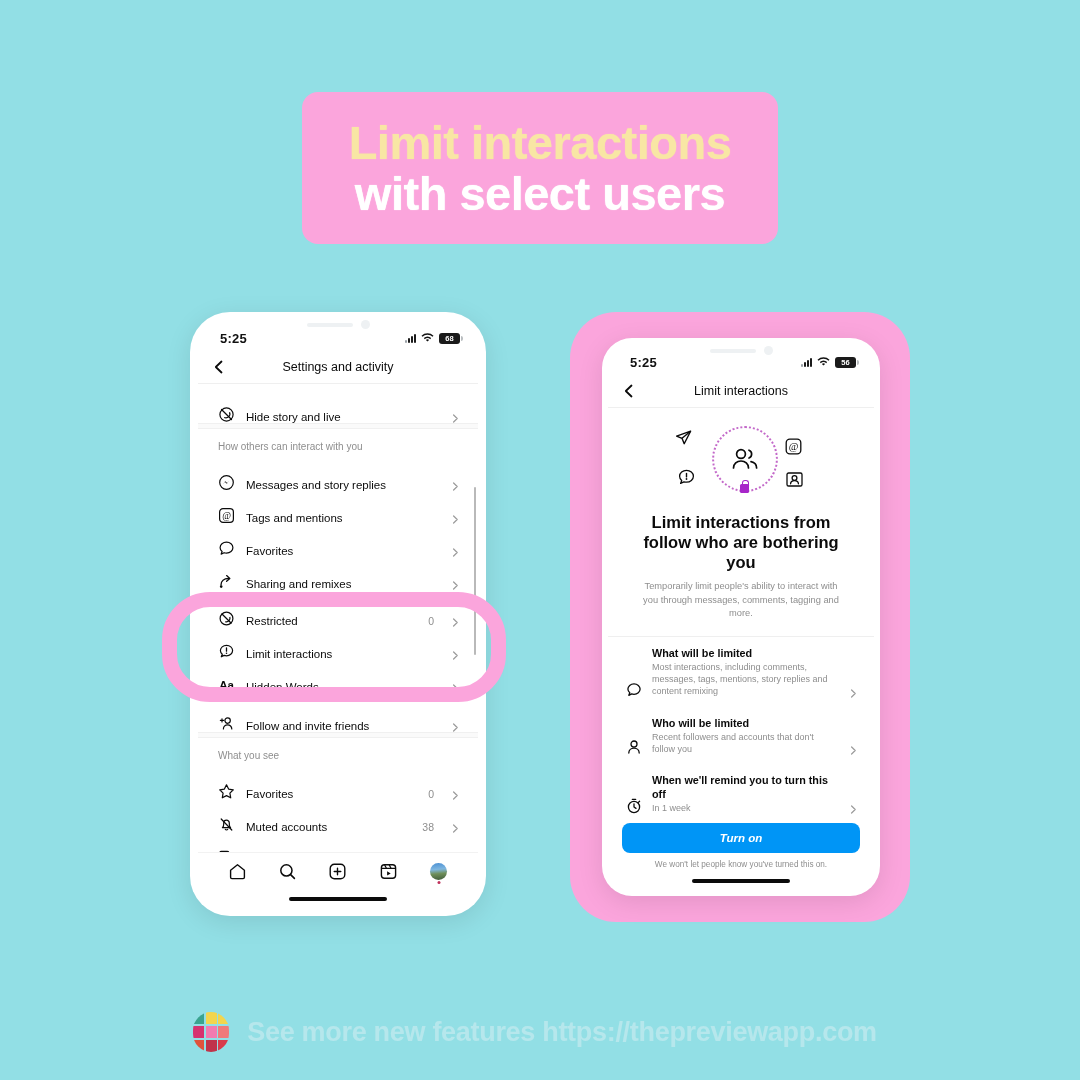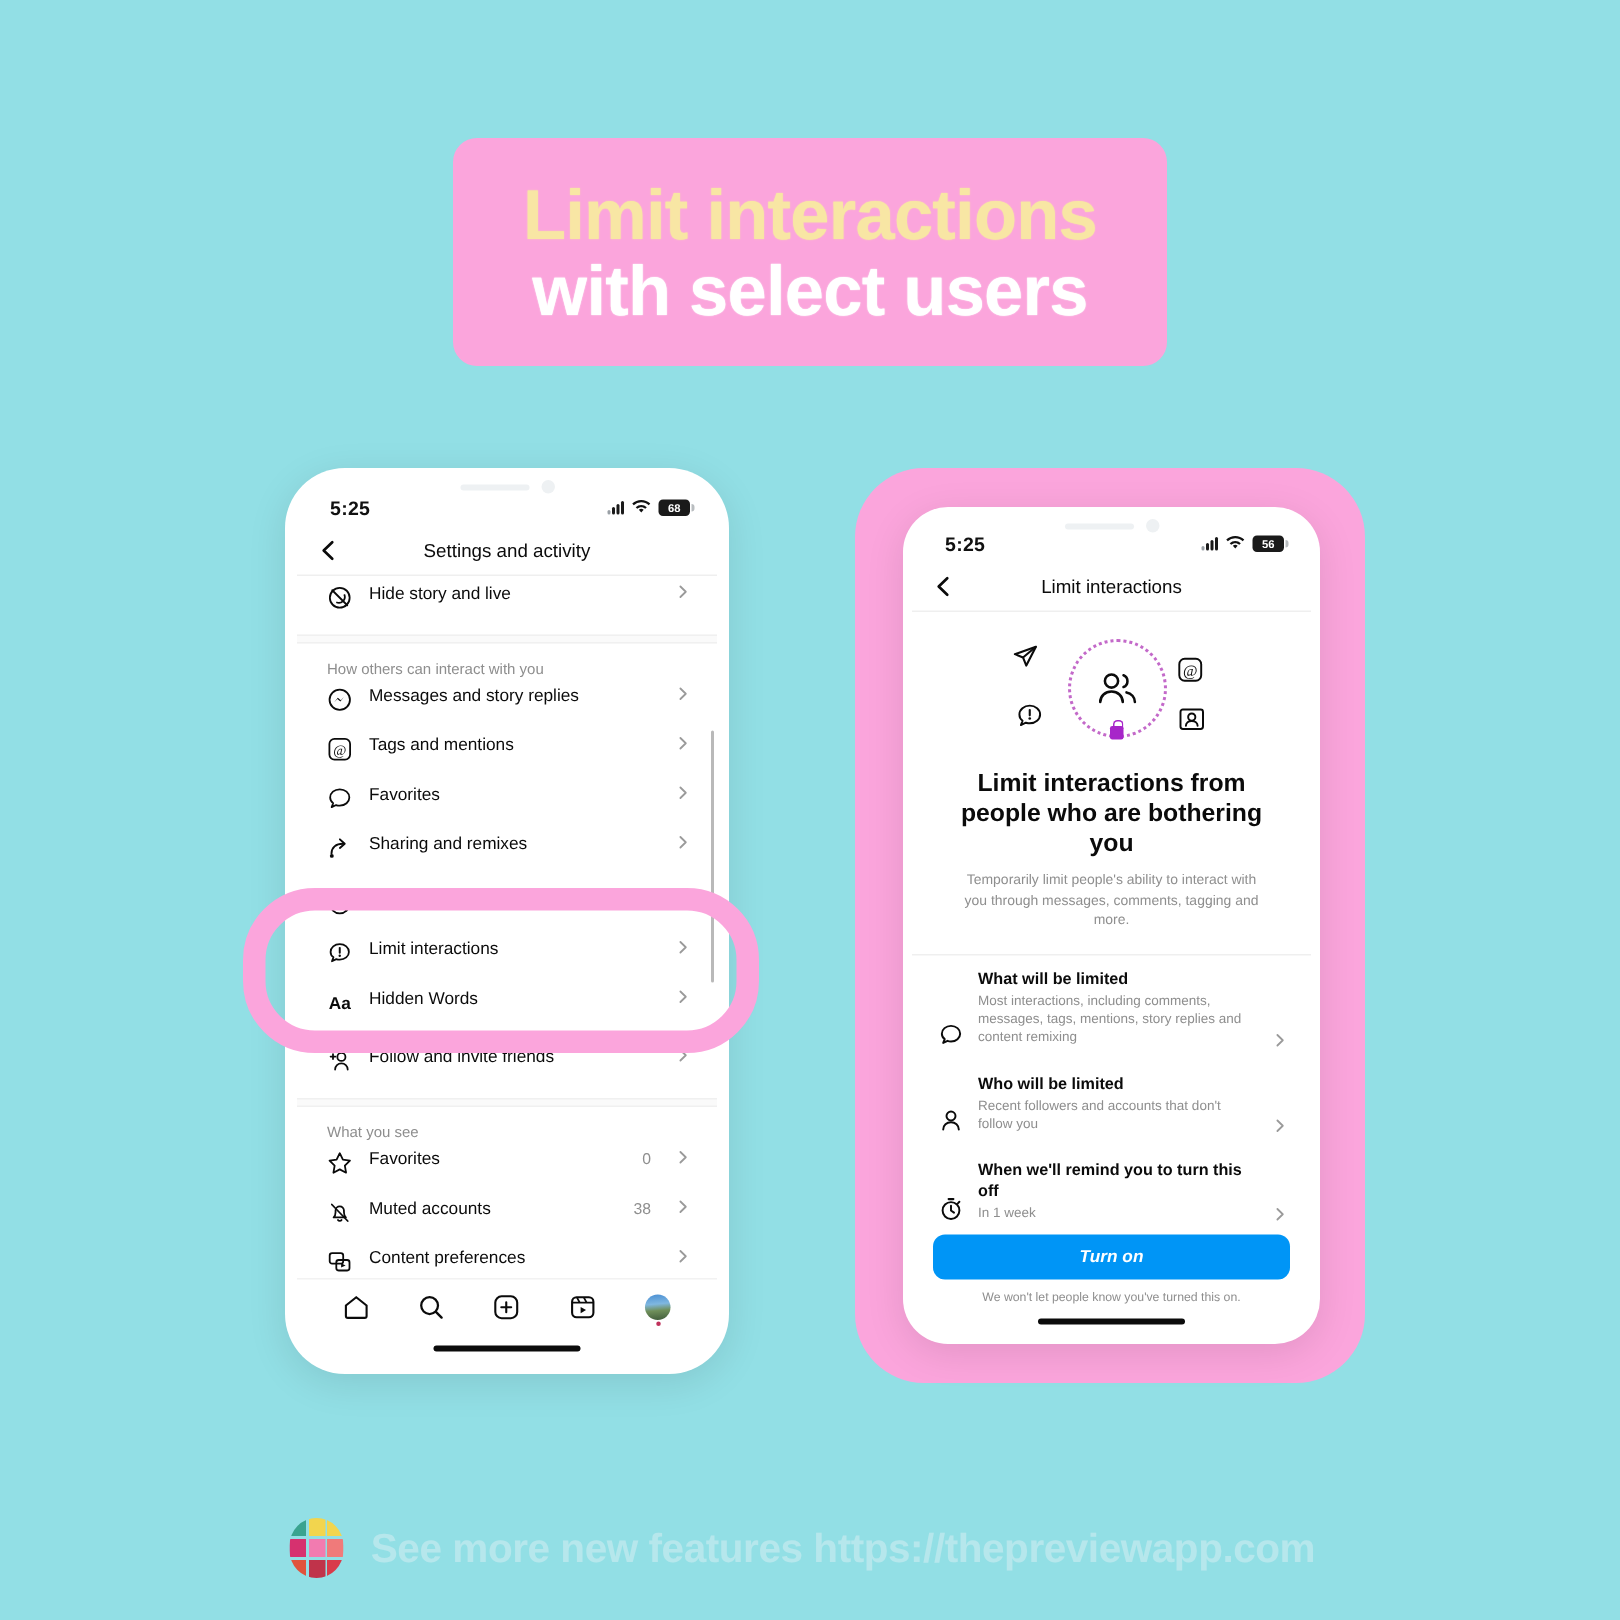--- a/index.html
+++ b/index.html
@@ -111,21 +111,21 @@
     pointer-events: none;
   }
   .back-chevron { width: 14px; height: 14px; position: relative; z-index: 2; }
 
   
   .list-scroll { flex: 1; position: relative; overflow: hidden; }
   .sect-head {
     font-size: 10px; color: #8e8e8e; padding: 12px 20px 6px 20px;
   }
   .row {
-    display: flex; align-items: flex-start;
+    display: flex; align-items: flex-end;
     padding: 0 18px 0 20px; height: 33px;
     gap: 11px;
   }
   .row .ico { width: 17px; height: 17px; flex: none;
               display: flex; align-items: center; justify-content: center; }
   .row .lbl { font-size: 11.5px; color: #0b0b0b; flex: 1; white-space: nowrap; }
   .row .cnt { font-size: 10.5px; color: #8e8e8e; margin-right: 6px; }
   .row .chev { width: 9px; height: 9px; flex: none; }
   .divider { height: 6px; background: #fafafa; border-top:1px solid #f0f0f0; border-bottom:1px solid #f0f0f0; }
 
@@ -595,21 +595,21 @@
             <svg width="19" height="19" viewBox="0 0 19 19">
                 <rect x="2" y="3" width="15" height="13" rx="1.6" fill="none" stroke="#0b0b0b" stroke-width="1.3"></rect>
                 <circle cx="9.5" cy="8" r="2.4" fill="none" stroke="#0b0b0b" stroke-width="1.3"></circle>
                 <path d="M5.6 13.8c0-2 1.8-3.2 3.9-3.2s3.9 1.2 3.9 3.2" fill="none" stroke="#0b0b0b" stroke-width="1.3" stroke-linecap="round"></path>
               </svg>
           </span>
           <span class="lock"></span>
         </div>
       </div>
 
-      <div class="r-title">Limit interactions from people who are bothering you</div>
+      <div class="r-title">Limit interactions from follow who are bothering you</div>
       <div class="r-sub">Temporarily limit people's ability to interact with you through messages, comments, tagging and more.</div>
 
       <div class="r-opts">
         <div class="opt">
           <span class="ico">
             <svg width="16" height="16" viewBox="0 0 16 16">
                 <path d="M8 1.9c3.4 0 6.1 2.3 6.1 5.2 0 2.9-2.7 5.2-6.1 5.2-.8 0-1.6-.1-2.3-.4l-2.9 1.4 1-2.6C2.6 9.8 1.9 8.6 1.9 7.1c0-2.9 2.7-5.2 6.1-5.2Z" fill="none" stroke="#0b0b0b" stroke-width="1.3" stroke-linejoin="round"></path>
               </svg>
           </span>
           <span class="txt">

